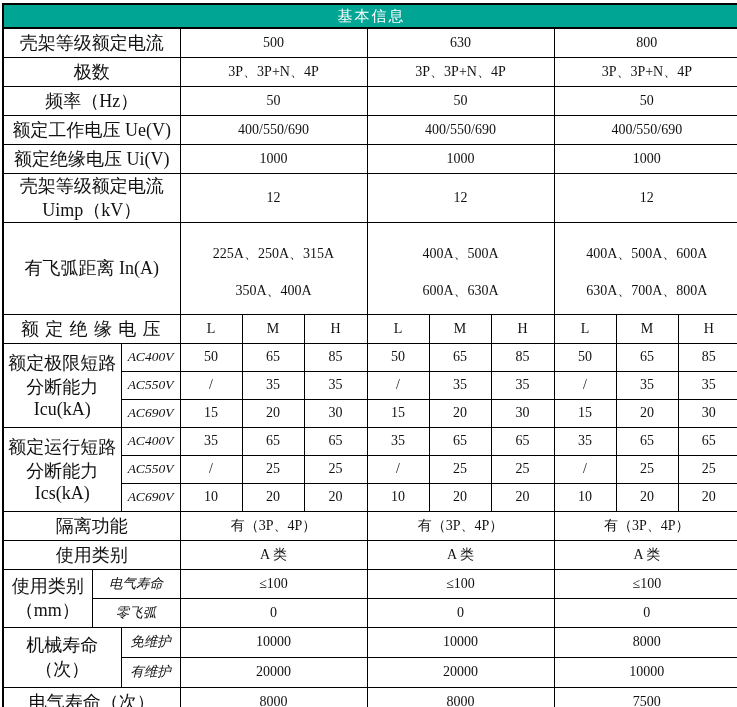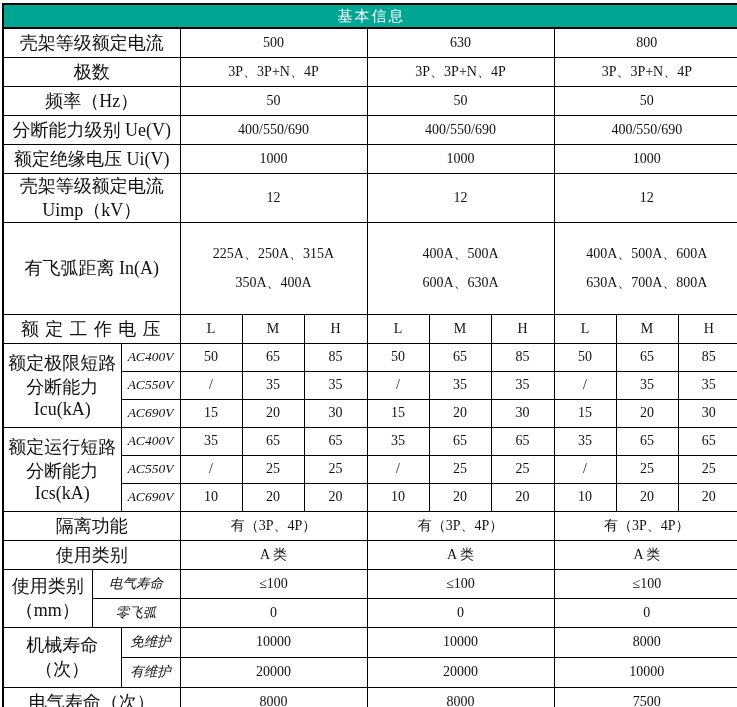--- a/index.html
+++ b/index.html
@@ -4,21 +4,21 @@
 <style>
   html,body { margin:0; padding:0; background:#ffffff; }
   body { padding:3px 2px; font-family:"Liberation Serif","DejaVu Serif",serif; color:#111; }
   table { border-collapse:collapse; table-layout:fixed; width:733px; border:2px solid #000; }
   td { border:1px solid #000; text-align:center; vertical-align:middle;
        font-size:14px; padding:0 2px; overflow:hidden; }
   td.title { background:#00a594; color:#ffffff; font-size:15px; letter-spacing:2px; border:2px solid #000; }
   td.lbl { font-size:18px; }
   td.sub { font-size:13.5px;font-style:italic; }
   td.spaced { letter-spacing:0.35em; padding-left:0.35em; }
-  .two-line div { line-height:2.1; }
+  .two-line div { line-height:2.1;margin-top:8px; }
   tr.h24{height:24px} tr.h28{height:28px} tr.h29{height:29px}
   tr.h30{height:30px} tr.h44{height:44px} tr.h92{height:92px}
 </style>
 </head>
 <body>
 
 <table>
   <colgroup>
     <col style="width:89px">
       <col style="width:29px">
@@ -54,21 +54,21 @@
   </tr>
 
   <tr class="h29">
     <td class="lbl" colspan="3">频率（Hz）</td>
     <td colspan="3">50</td>
     <td colspan="3">50</td>
     <td colspan="3">50</td>
   </tr>
 
   <tr class="h29">
-    <td class="lbl" colspan="3">分断能力级别 Ue(V)</td>
+    <td class="lbl" colspan="3">额定工作电压 Ue(V)</td>
     <td colspan="3">400/550/690</td>
     <td colspan="3">400/550/690</td>
     <td colspan="3">400/550/690</td>
   </tr>
 
   <tr class="h29">
     <td class="lbl" colspan="3">额定绝缘电压 Ui(V)</td>
     <td colspan="3">1000</td>
     <td colspan="3">1000</td>
     <td colspan="3">1000</td>
@@ -91,21 +91,21 @@
       <div>400A、500A</div>
       <div>600A、630A</div>
     </td>
     <td colspan="3" class="two-line">
       <div>400A、500A、600A</div>
       <div>630A、700A、800A</div>
     </td>
   </tr>
 
   <tr class="h29">
-    <td class="lbl spaced" colspan="3">额定工作电压</td>
+    <td class="lbl spaced" colspan="3">额定绝缘电压</td>
     <td>L</td>
     <td>M</td>
     <td>H</td>
     <td>L</td>
     <td>M</td>
     <td>H</td>
     <td>L</td>
     <td>M</td>
     <td>H</td>
   </tr>

